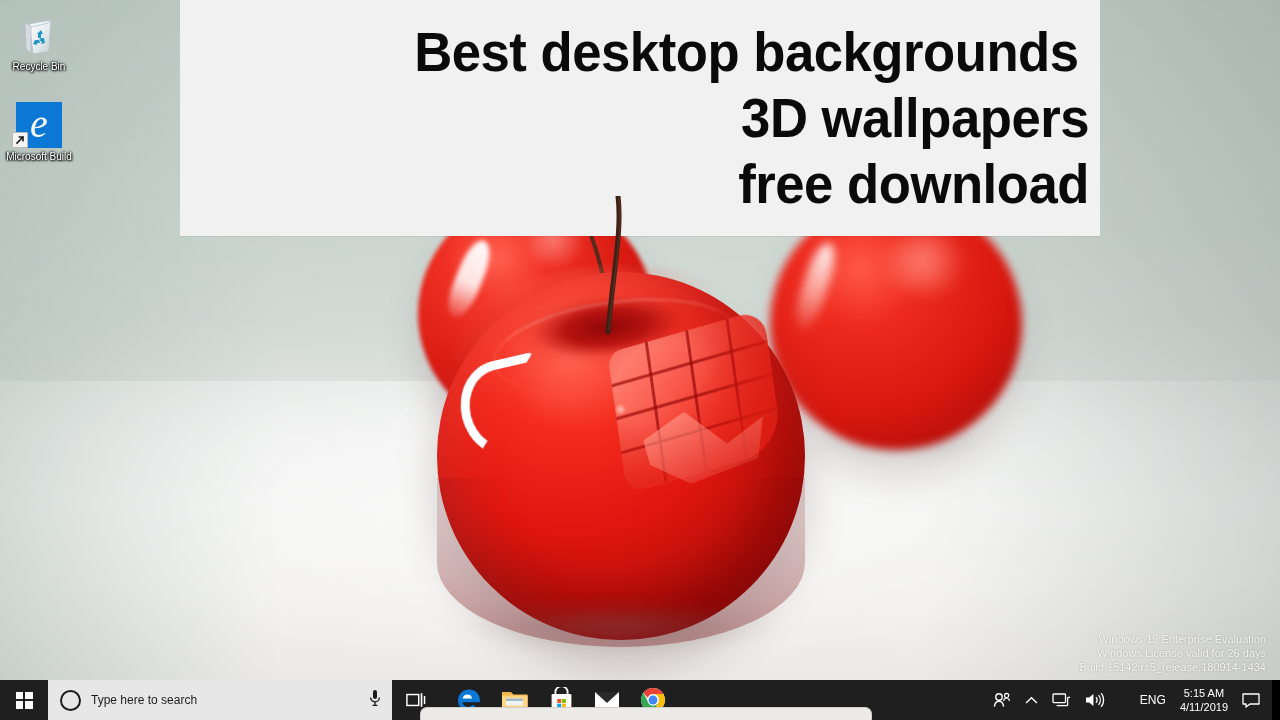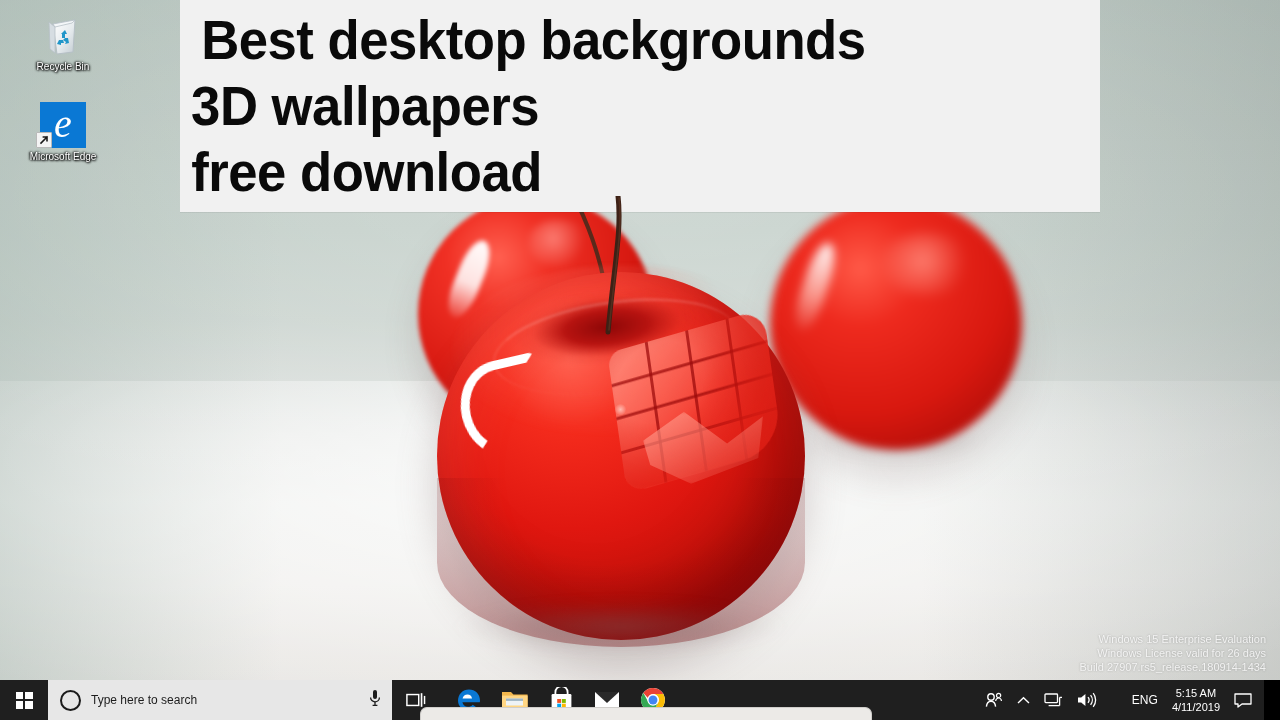--- a/index.html
+++ b/index.html
@@ -238,21 +238,20 @@
     border-radius: 50%;
     background: radial-gradient(closest-side, rgba(120,100,100,0.30), rgba(0,0,0,0) 75%);
     filter: blur(7px);
   }
 
   
   .desktop-icons {
     position: absolute;
     left: 0; top: 0;
     width: 86px;
-    margin-left: 24px;
   }
   .desk-icon {
     width: 70px;
     margin: 8px 0 0 4px;
     padding: 2px 0 4px 0;
     text-align: center;
     cursor: default;
   }
   .desk-icon .glyph {
     height: 48px;
@@ -293,25 +292,25 @@
     font-family: "Liberation Serif", serif;
     font-style: italic;
     font-weight: 400;
     margin-top: -3px;
   }
 
   
   .banner {
     position: absolute;
     left: 180px; top: 0;
-    width: 920px; height: 212px;
+    width: 920px; height: 236px;
     background: #f1f1f1;
     display: flex;
     flex-direction: column;
-    align-items: flex-start;
+    align-items: flex-end;
     justify-content: center;
     box-shadow: 0 1px 0 rgba(0,0,0,0.06);
   }
   .banner-line {
     color: #0a0a0a;
     font-family: "Liberation Sans Narrow", "Liberation Sans", sans-serif;
     font-weight: bold;
     font-size: 56px;
     line-height: 66px;
     letter-spacing: -0.5px;
@@ -328,21 +327,21 @@
     color: rgba(255,255,255,0.82);
     font-size: 11px;
     line-height: 14px;
     text-shadow: 0 0 2px rgba(90,90,90,0.45);
     font-family: "Liberation Sans", sans-serif;
   }
 
   
   .taskbar {
     position: absolute;
-    left: 0; right: 16px; bottom: 0;
+    left: 0; right: 8px; bottom: 0;
     height: 40px;
     background: #1f1f1f;
     display: flex;
     align-items: stretch;
     z-index: 20;
   }
   .tb-start {
     width: 48px;
     display: flex; align-items: center; justify-content: center;
   }
@@ -542,36 +541,36 @@
       <div class="glyph">
         <div class="edge-tile">
           <span class="edge-e">e</span>
         </div>
         <span class="shortcut-arrow">
           <svg width="10" height="10" viewBox="0 0 10 10">
             <path d="M2 8 L8 2 M4.4 2 L8 2 L8 5.6" stroke="#1b1b1b" stroke-width="1.6" fill="none" stroke-linecap="square"></path>
           </svg>
         </span>
       </div>
-      <div class="label">Microsoft Edge</div>
+      <div class="label">Microsoft Build</div>
     </div>
 
 
   </div>
 
   <div class="banner">
     <div class="banner-line">Best desktop backgrounds</div>
     <div class="banner-line">3D wallpapers</div>
     <div class="banner-line">free download</div>
   </div>
 
   <div class="watermark">
     <div>Windows 15 Enterprise Evaluation</div>
     <div>Windows License valid for 26 days</div>
-    <div>Build 27907.rs5_release.180914-1434</div>
+    <div>Build 15142.rs5_release.180914-1434</div>
   </div>
 
   <div class="tb-preview"></div>
 
   <div class="taskbar">
 
     <div class="tb-start">
       <span class="win-logo">
         <i></i>
           <i></i>

